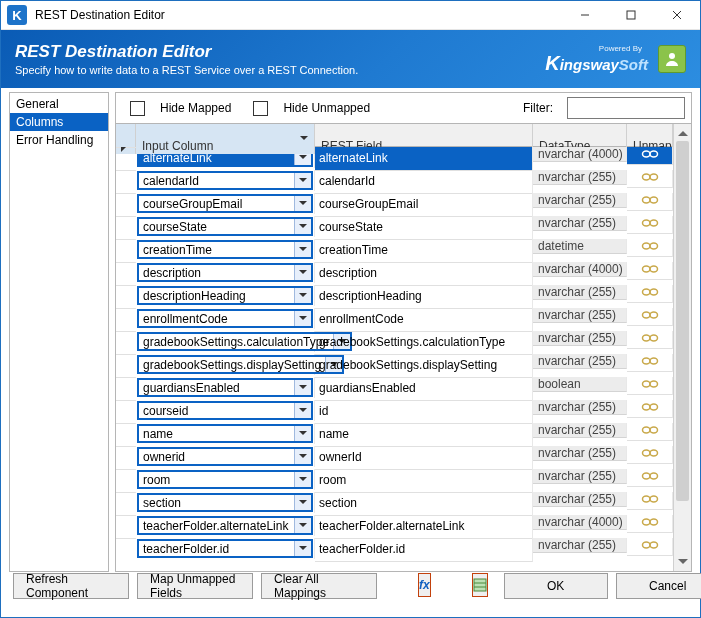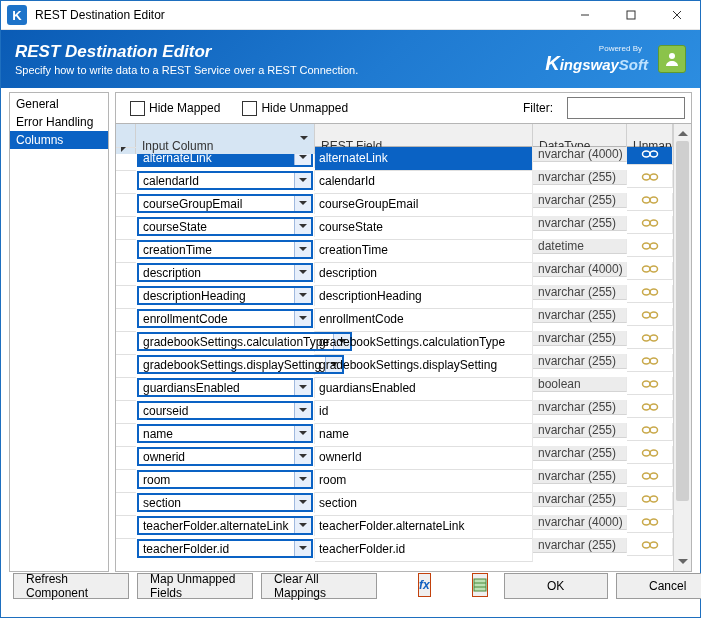--- a/index.html
+++ b/index.html
@@ -21,21 +21,21 @@
   .banner .b-logo .k { font-size:20px; }
   .banner .avatar { width:26px; height:26px; background:#8bc34a; border:1px solid #5f9a2f; border-radius:3px; display:flex; align-items:center; justify-content:center; }
   .banner .avatar svg { fill:#fff; }
   
   .body { flex:1; display:flex; padding:4px 8px 0 8px; gap:6px; min-height:0; }
   .sidebar { width:100px; border:1px solid #b5b5b5; background:#fff; padding:2px 0; box-sizing:border-box; }
   .sidebar .tab { padding:2px 6px; cursor:default; }
   .sidebar .tab.sel { background:#0a62c4; color:#fff; }
   .main { flex:1; display:flex; flex-direction:column; border:1px solid #b5b5b5; min-height:0; }
   .toolbar { display:flex; align-items:center; padding:4px 6px; gap:14px; border-bottom:1px solid #b5b5b5; }
-  .chk { display:flex; align-items:center; gap:4px;padding-left:8px; }
+  .chk { display:flex; align-items:center; gap:15px;padding-left:8px; }
   .chk .box { width:13px; height:13px; border:1px solid #333; background:#fff; }
   .toolbar .spacer { flex:1; }
   .toolbar input.filter { width:110px; height:18px; border:1px solid #7a7a7a; padding:1px 3px; font-size:12px; }
   
   .grid-wrap { flex:1; display:flex; min-height:0; }
   .grid { flex:1; overflow:hidden; display:flex; flex-direction:column; }
   .ghead { display:flex; background:#f0f0f0; border-bottom:1px solid #b5b5b5; height:22px; align-items:stretch; }
   .ghead .gh { border-right:1px solid #d0d0d0; padding:15px 6px; box-sizing:border-box; font-size:12px; color:#333; }
   .gh-stub { width:20px; background:#d6e5f3; }
   .gh-input { width:179px; background:#d6e5f3; position:relative; }
@@ -116,22 +116,22 @@
           <circle cx="8" cy="5" r="3"></circle>
           <path d="M2 15c0-3 3-5 6-5s6 2 6 5z"></path>
         </svg>
     </div>
   </div>
 
   <div class="body">
 
     <div class="sidebar">
       <div class="tab">General</div>
+      <div class="tab sel">Columns</div>
       <div class="tab">Error Handling</div>
-      <div class="tab sel">Columns</div>
     </div>
 
     <div class="main">
       <div class="toolbar">
         <label class="chk">
           <span class="box"></span>
           <span>Hide Mapped</span>
         </label>
         <label class="chk">
           <span class="box"></span>

